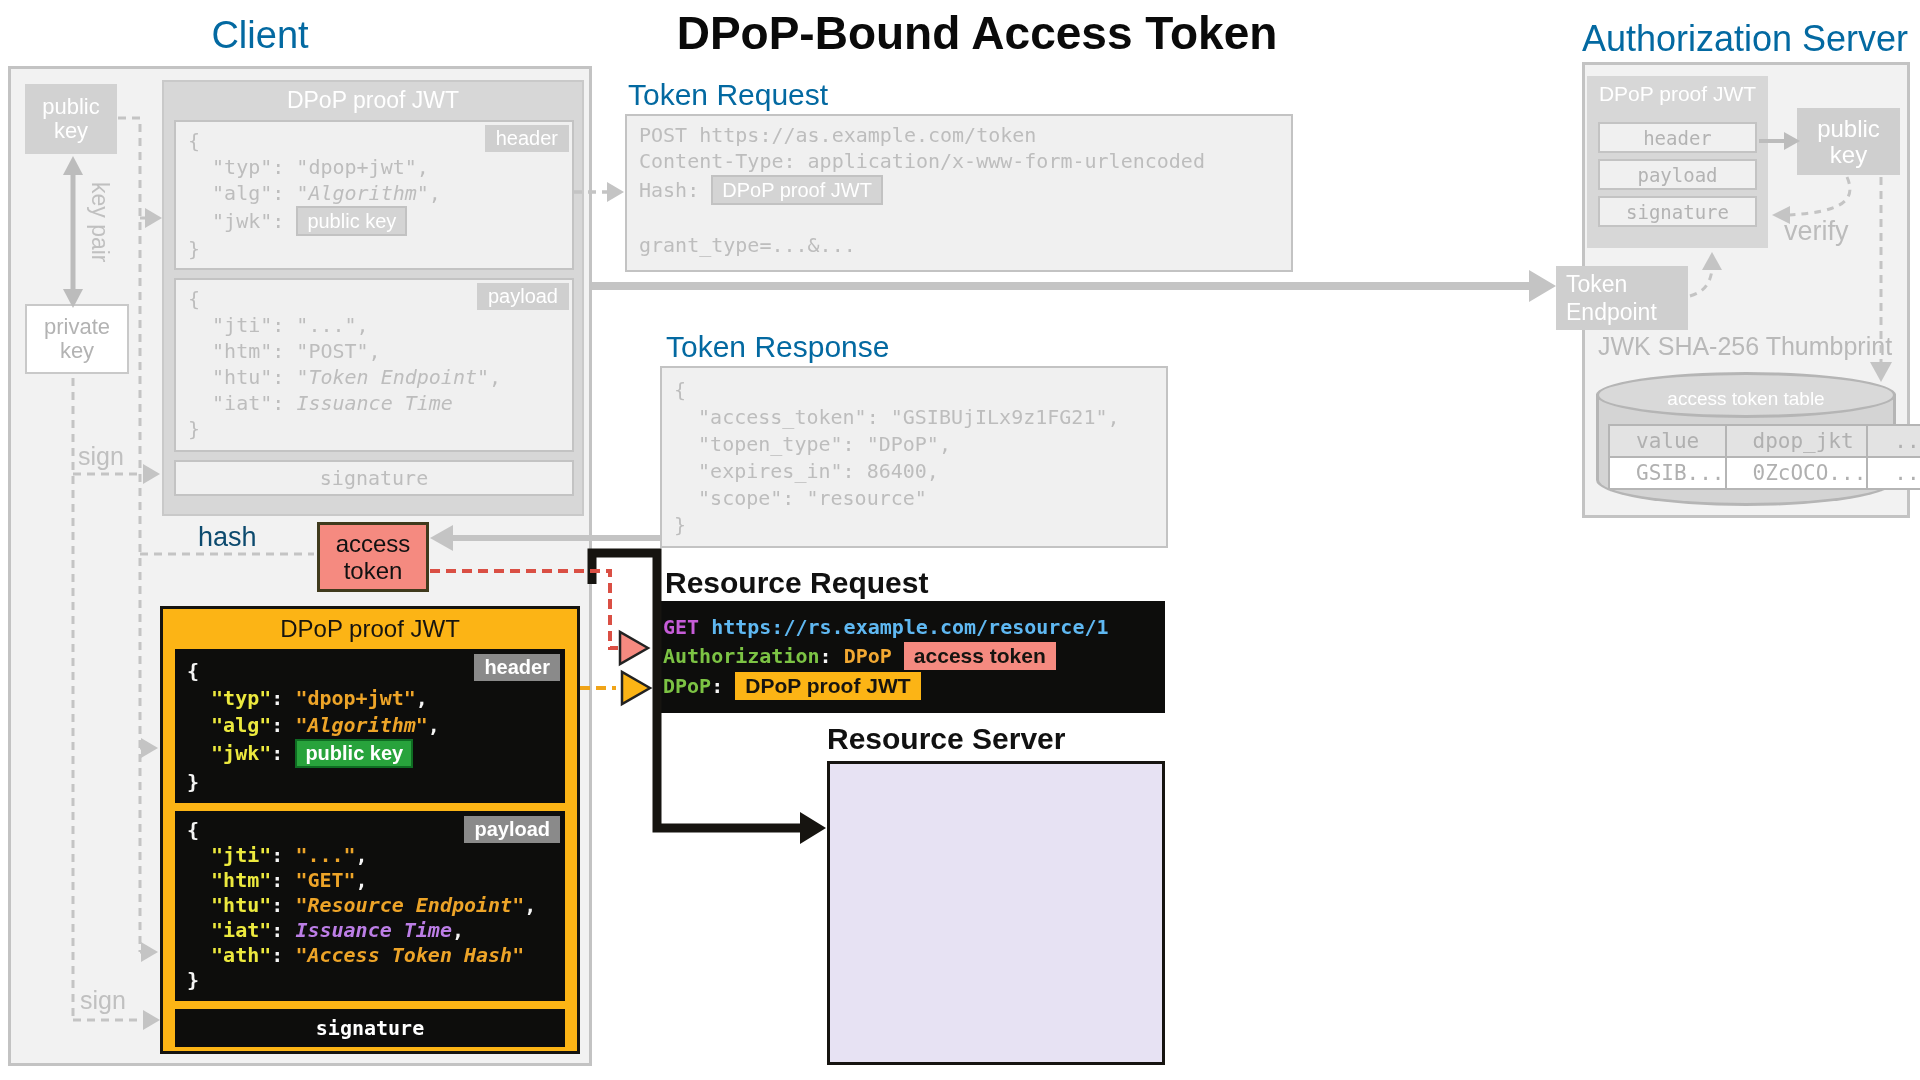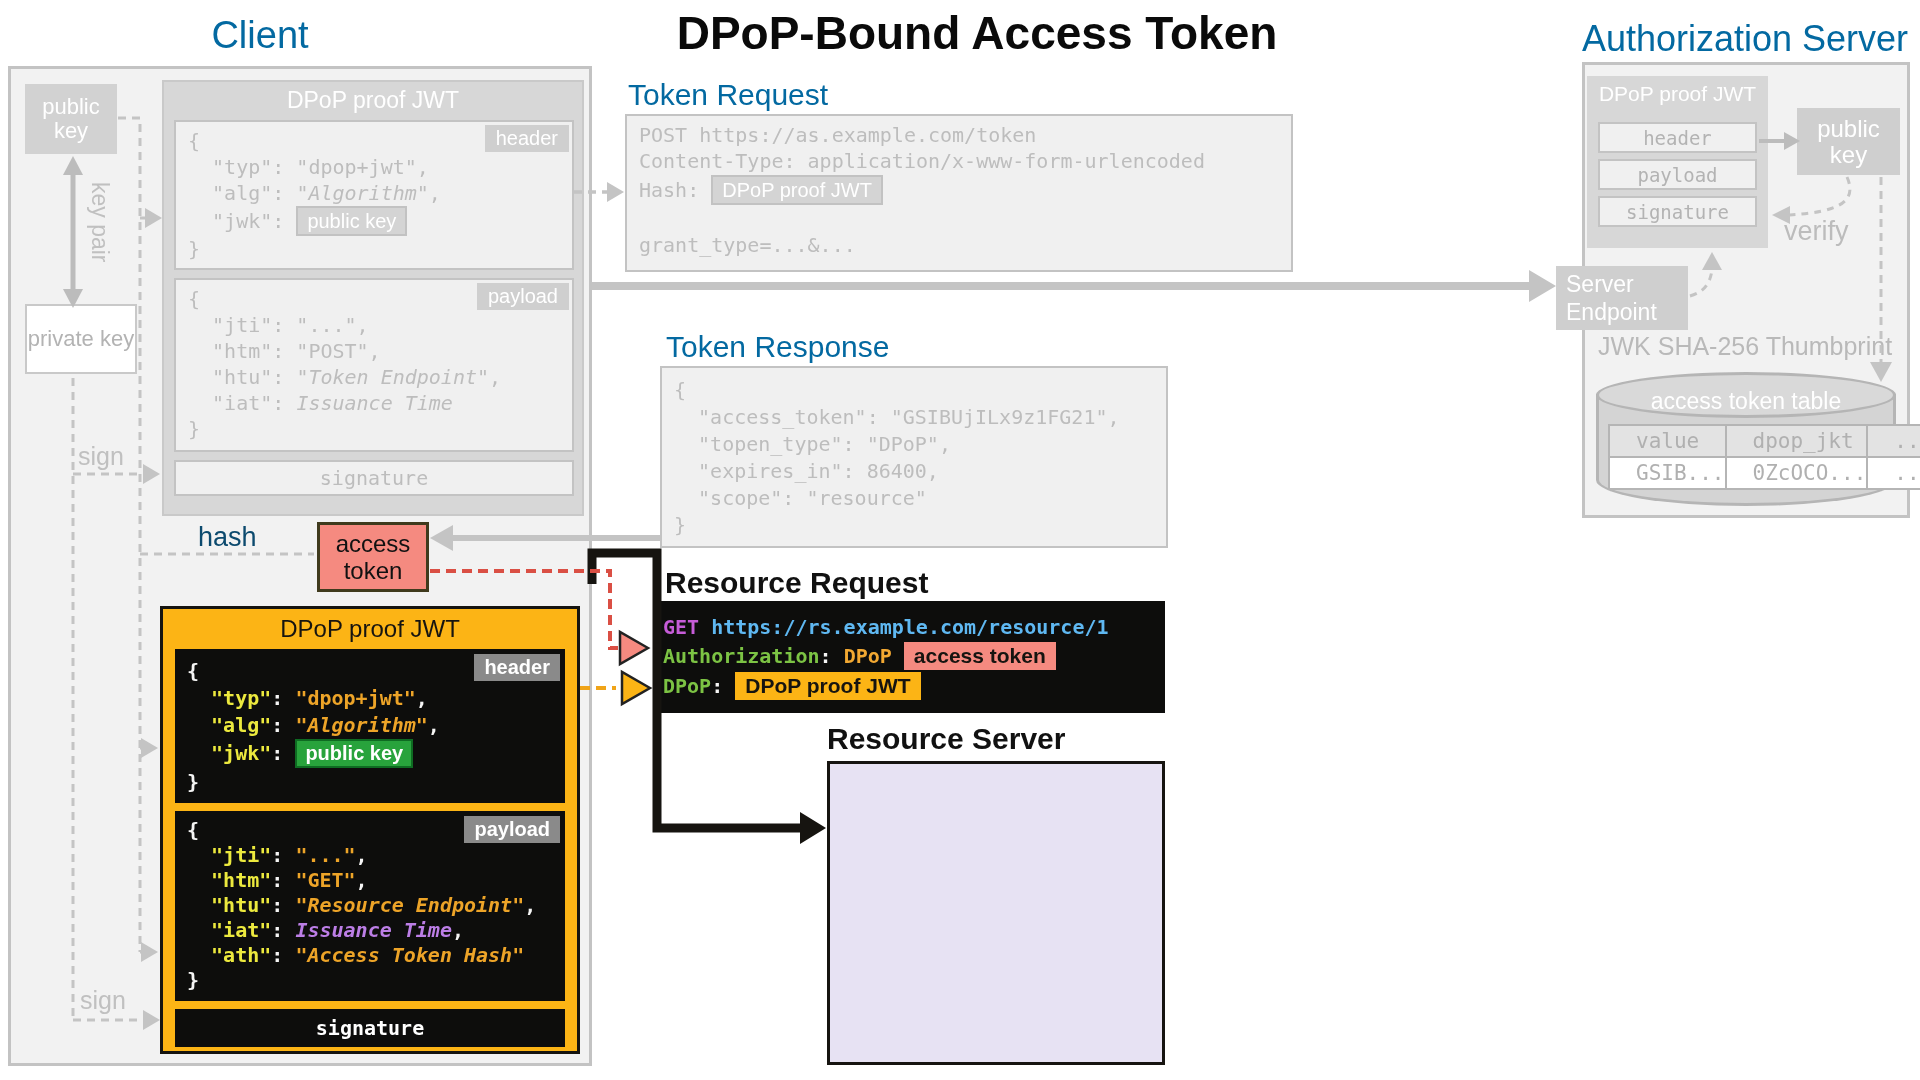--- a/index.html
+++ b/index.html
@@ -64,21 +64,21 @@
 
   <div class="abs glabel sans" style="left:60px;top:14px;width:400px;text-align:center;font-size:38px;">Client</div>
   <div class="abs section-box" style="left:8px;top:66px;width:584px;height:1000px;"></div>
 
   <div class="abs gfill-box center sans" style="left:25px;top:84px;width:92px;height:70px;font-size:22px;line-height:24px;">
       <span>public key</span>
     </div>
 
   <div class="abs vert-label sans" style="left:86px;top:182px;font-size:23px;color:#c0c0c0;">key pair</div>
 
-  <div class="abs center sans" style="left:25px;top:304px;width:112px;height:70px;background:#fff;border:2.5px solid #c9c9c9;box-sizing:border-box;font-size:22px;line-height:24px;color:#b3b3b3;">
+  <div class="abs center sans" style="left:25px;top:304px;width:104px;height:70px;background:#fff;border:2.5px solid #c9c9c9;box-sizing:border-box;font-size:22px;line-height:24px;color:#b3b3b3;">
       <span>private key</span>
     </div>
 
   <div class="abs gray-card" style="left:162px;top:80px;width:422px;height:436px;">
     <div class="abs sans" style="left:0;top:5px;width:100%;text-align:center;font-size:23px;color:#fff;">DPoP proof JWT</div>
 
     <div class="abs gray-block codeblock mono gcode" style="left:10px;top:38px;width:400px;height:150px;padding:6px 12px;font-size:20px;">
       <span class="badge-corner-gray">header</span>
       <div class="codeline" style="height:27px;"><span>{</span></div>
       <div class="codeline" style="height:27px;"><span>  "typ": "dpop+jwt",</span></div>
@@ -182,27 +182,27 @@
     <div class="abs gray-block center mono" style="left:11px;top:120px;width:159px;height:31px;font-size:19px;color:#b3b3b3;">
         <span>signature</span>
       </div>
   </div>
 
   <div class="abs gfill-box center sans" style="left:1797px;top:108px;width:103px;height:67px;font-size:24px;line-height:26px;background:#cfcfcf;">
       <span>public key</span>
     </div>
   <div class="abs sans" style="left:1784px;top:216px;font-size:27px;color:#bcbcbc;">verify</div>
 
-  <div class="abs sans" style="left:1556px;top:266px;width:132px;height:64px;background:#cfcfcf;color:#fff;font-size:23px;line-height:28px;padding:4px 0 0 10px;box-sizing:border-box;"><span>Server Endpoint</span></div>
+  <div class="abs sans" style="left:1556px;top:266px;width:132px;height:64px;background:#cfcfcf;color:#fff;font-size:23px;line-height:28px;padding:4px 0 0 10px;box-sizing:border-box;"><span>Token Endpoint</span></div>
 
   <div class="abs sans" style="left:1598px;top:332px;width:300px;font-size:25px;color:#b9b9b9;">JWK SHA-256 Thumbprint</div>
 
   <div class="abs" style="left:1596px;top:394px;width:300px;height:112px;background:#d4d4d4;border:3px solid #b5b5b5;border-top:none;border-radius:0 0 50% 50% / 0 0 26px 26px;box-sizing:border-box;"></div>
   <div class="abs" style="left:1596px;top:372px;width:300px;height:46px;background:#d9d9d9;border:3px solid #b5b5b5;border-radius:50%;box-sizing:border-box;"></div>
-  <div class="abs sans" style="left:1596px;top:388px;width:300px;text-align:center;font-size:23px;color:#fff;">access token table</div>
+  <div class="abs sans" style="left:1596px;top:388px;width:300px;text-align:center;font-size:19px;color:#fff;">access token table</div>
   <table class="as-table abs" style="left:1608px;top:424px;">
     <tbody>
         <tr class="hdr">
       <td style="width:100px;">value</td>
       <td style="width:136px;">dpop_jkt</td>
       <td style="width:52px;">...</td>
     </tr>
     <tr class="dat">
       <td>GSIB...</td>
       <td>0ZcOCO...</td>

